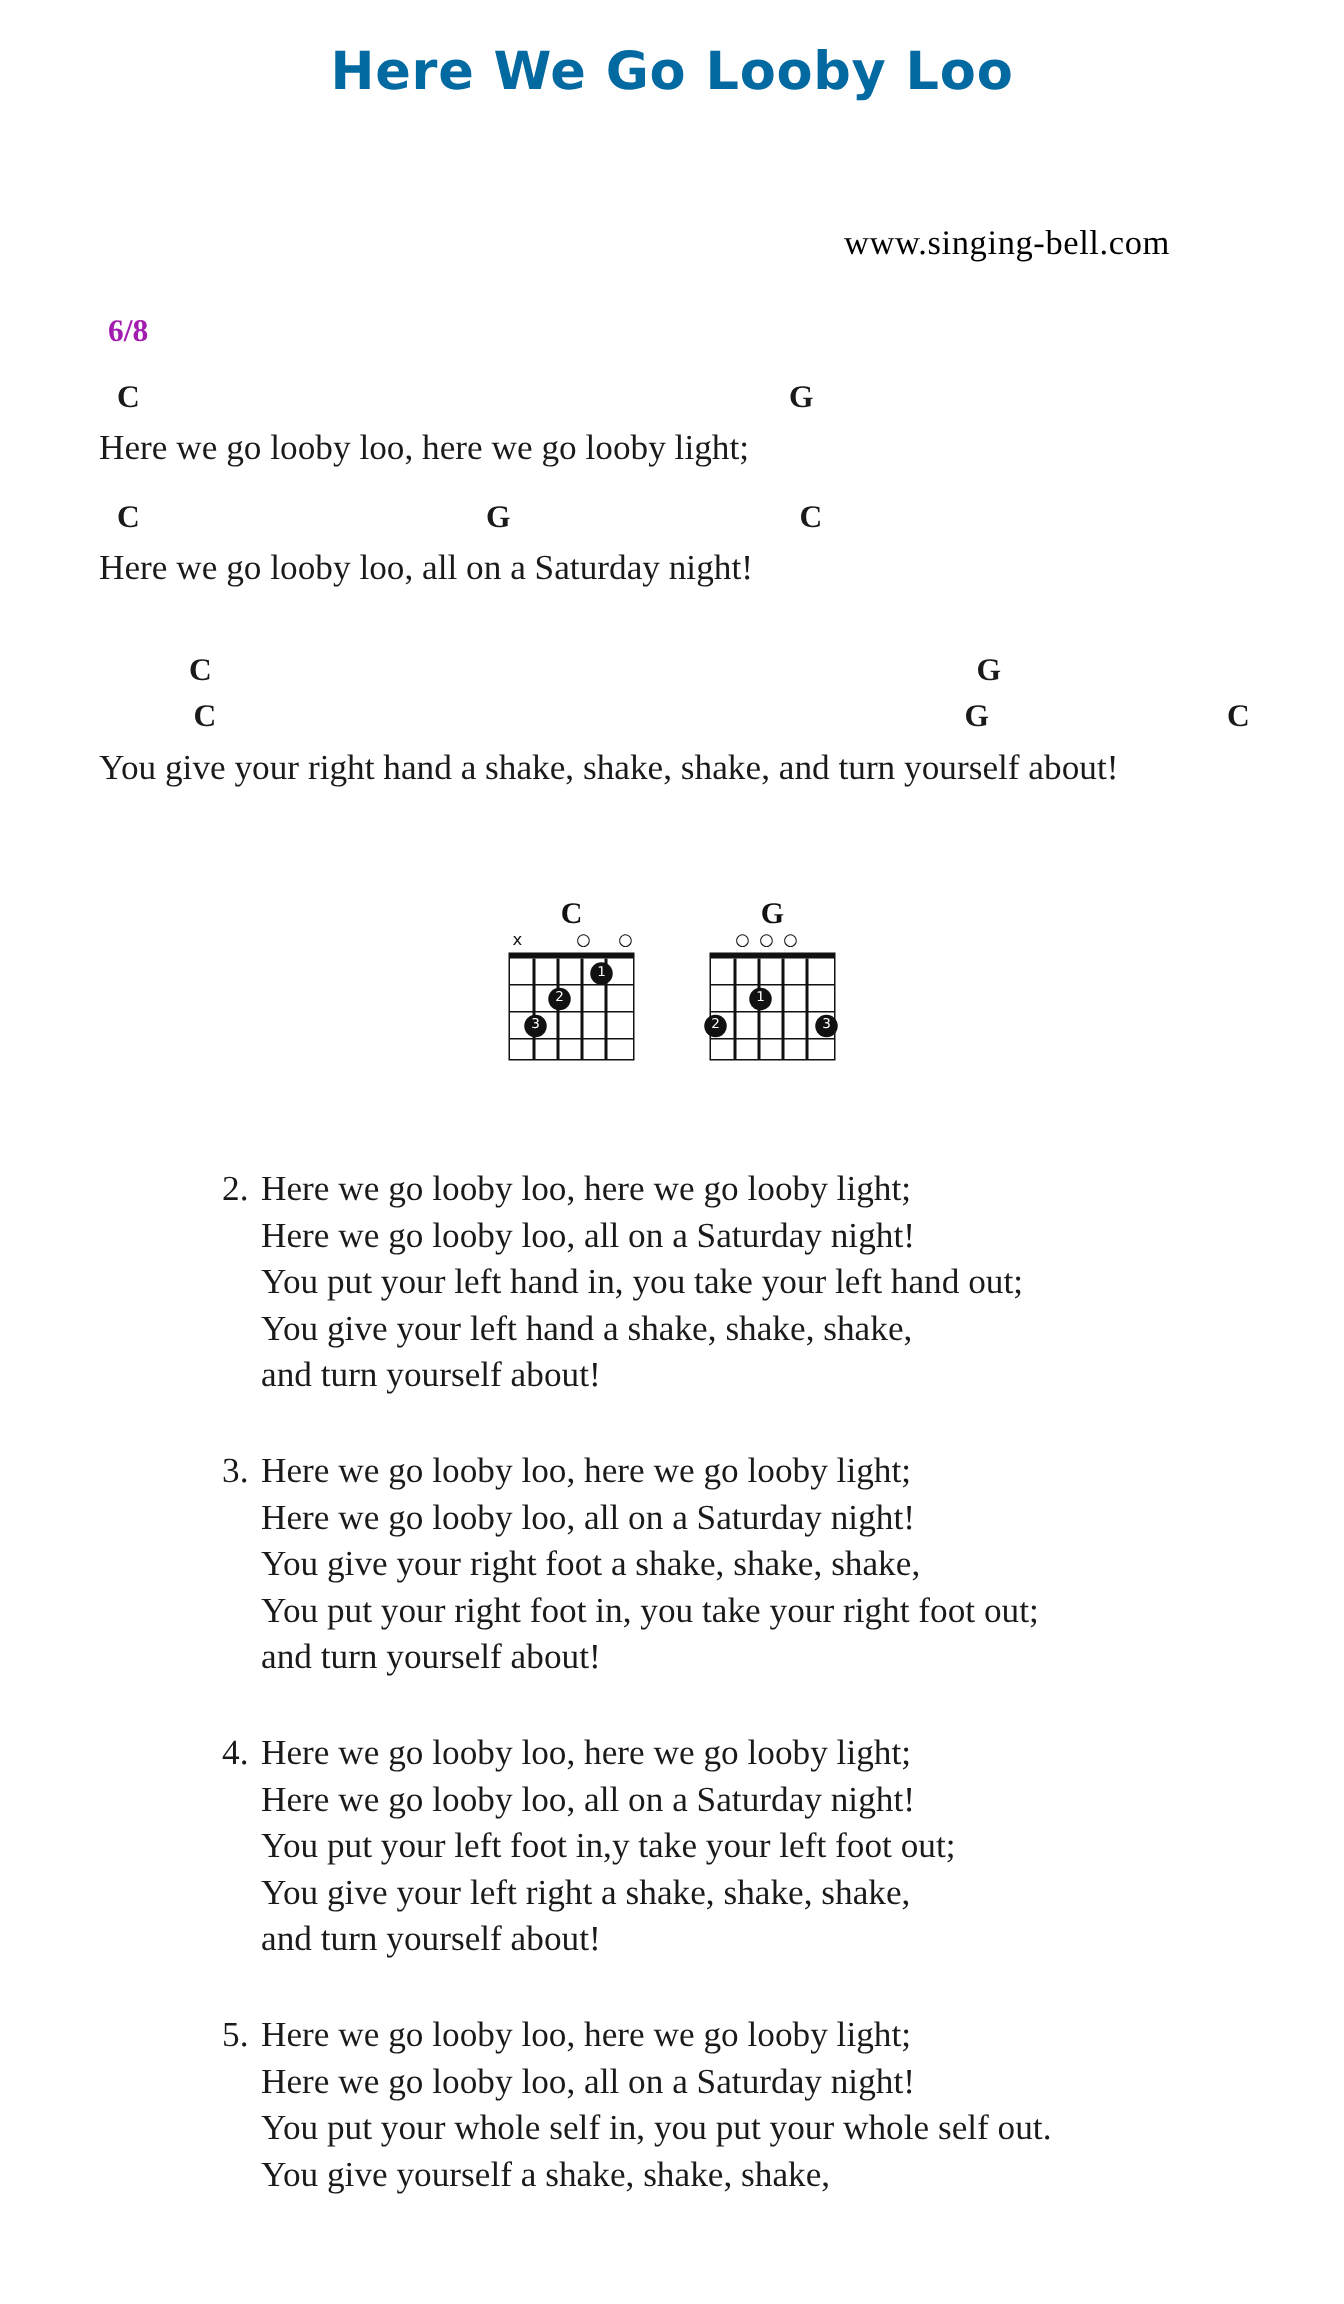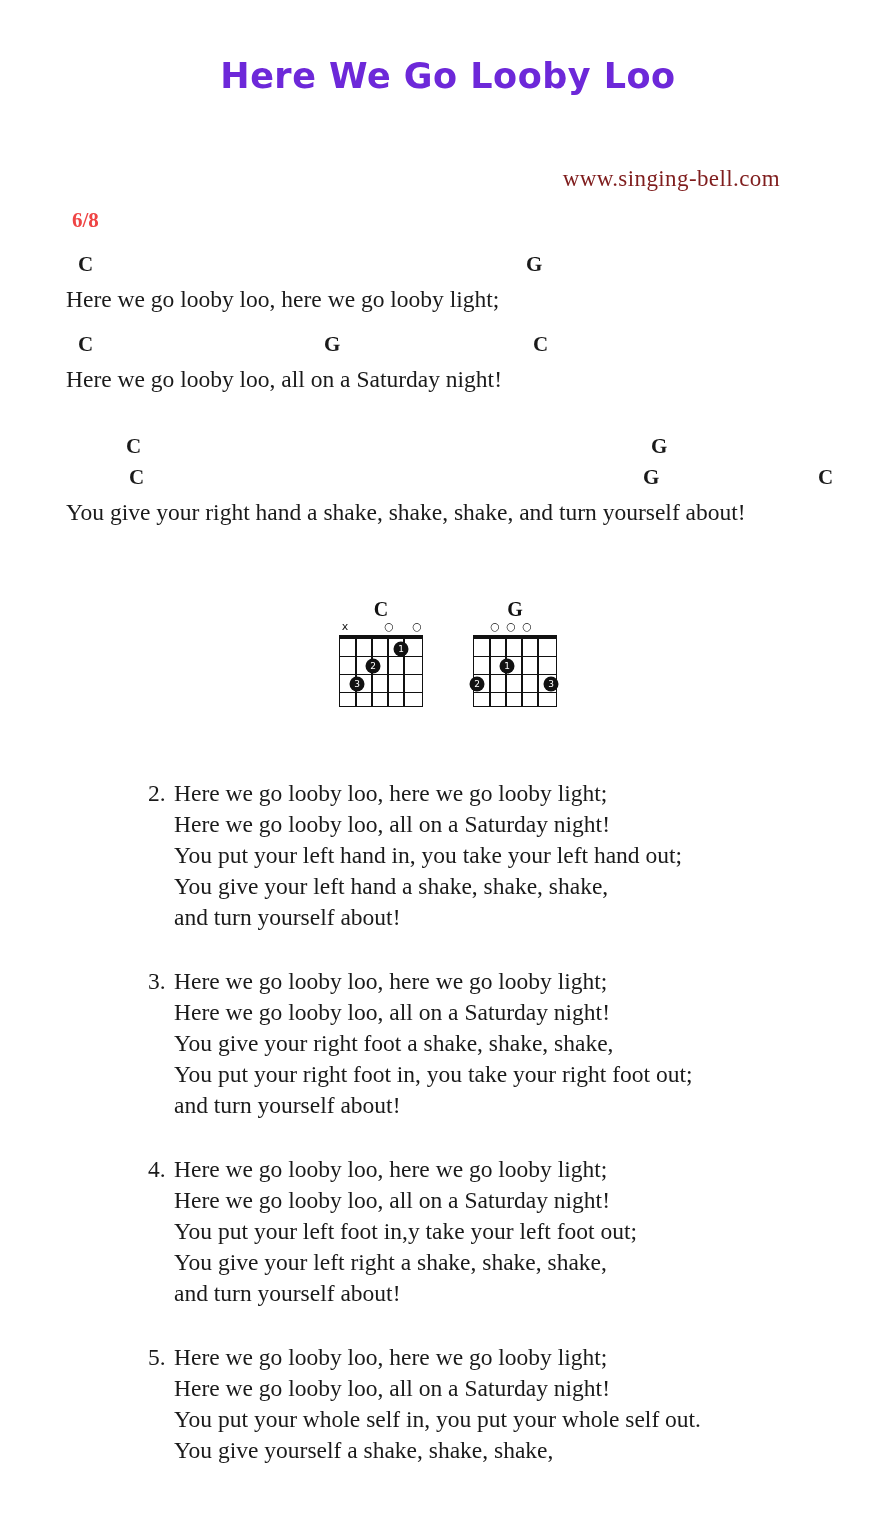--- a/index.html
+++ b/index.html
@@ -22,51 +22,51 @@
   }
 
   
   .title {
     text-align: center;
     font-family: "DejaVu Sans", sans-serif;
     font-weight: bold;
     font-size: 35px;
     letter-spacing: 0.5px;
     margin: 0;
-    padding-top: 56px;
-    color: #6d28d9;
+    padding-top: 28px;
+    color: #0369a1;
   }
   .subtitle {
     text-align: center;
     font-family: "DejaVu Sans", sans-serif;
     font-weight: bold;
     font-size: 22px;
     margin: 0;
     padding-top: 16px;
     color: #111;
   }
   .website {
     position: absolute;
-    top: 166px;
+    top: 149px;
     right: 116px;
     font-family: "Liberation Serif", serif;
     font-size: 23px;
-    color: #7f1d1d;
+    color: #000000;
     letter-spacing: 0.4px;
   }
 
   
   .timesig {
     position: absolute;
     left: 72px;
     top: 208px;
     font-family: "Liberation Serif", serif;
     font-weight: bold;
     font-size: 21px;
-    color: #ef4444;
+    color: #a21caf;
   }
 
   
   .chordblock {
     position: absolute;
     left: 66px;
     top: 252px;
     width: 820px;
   }
   .cline {

